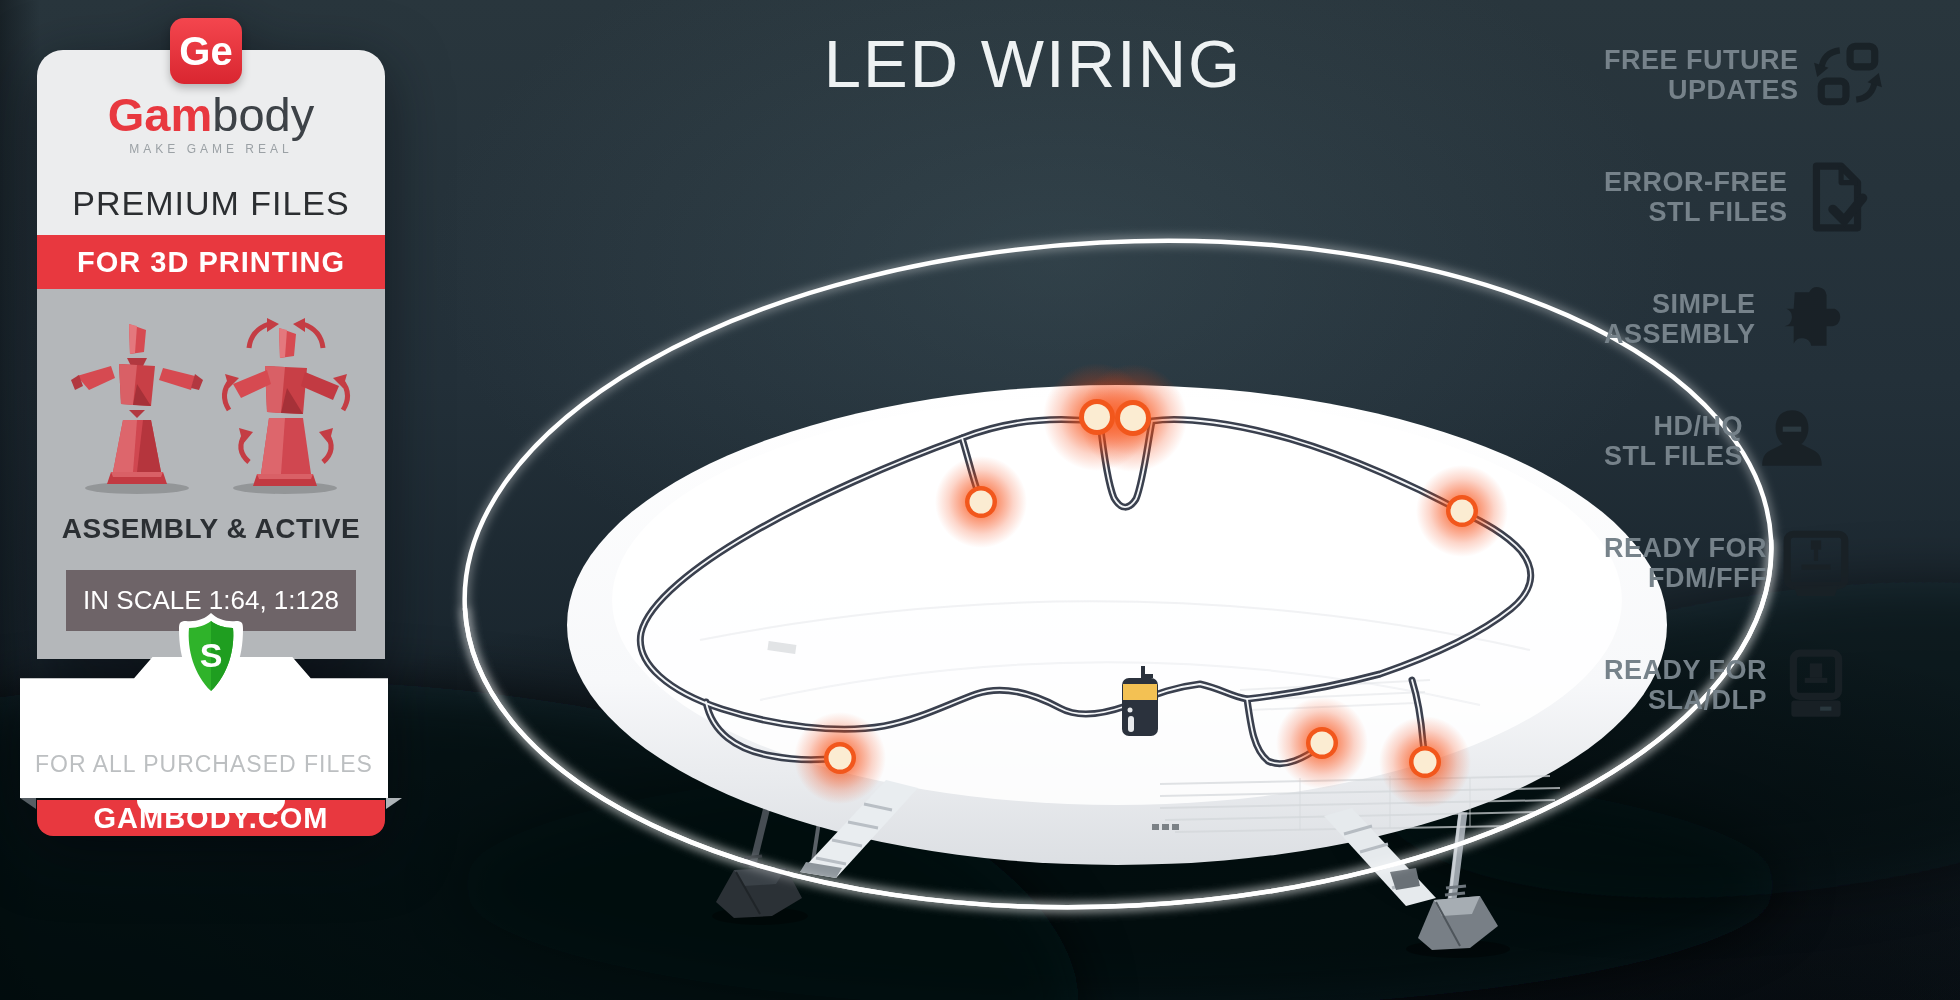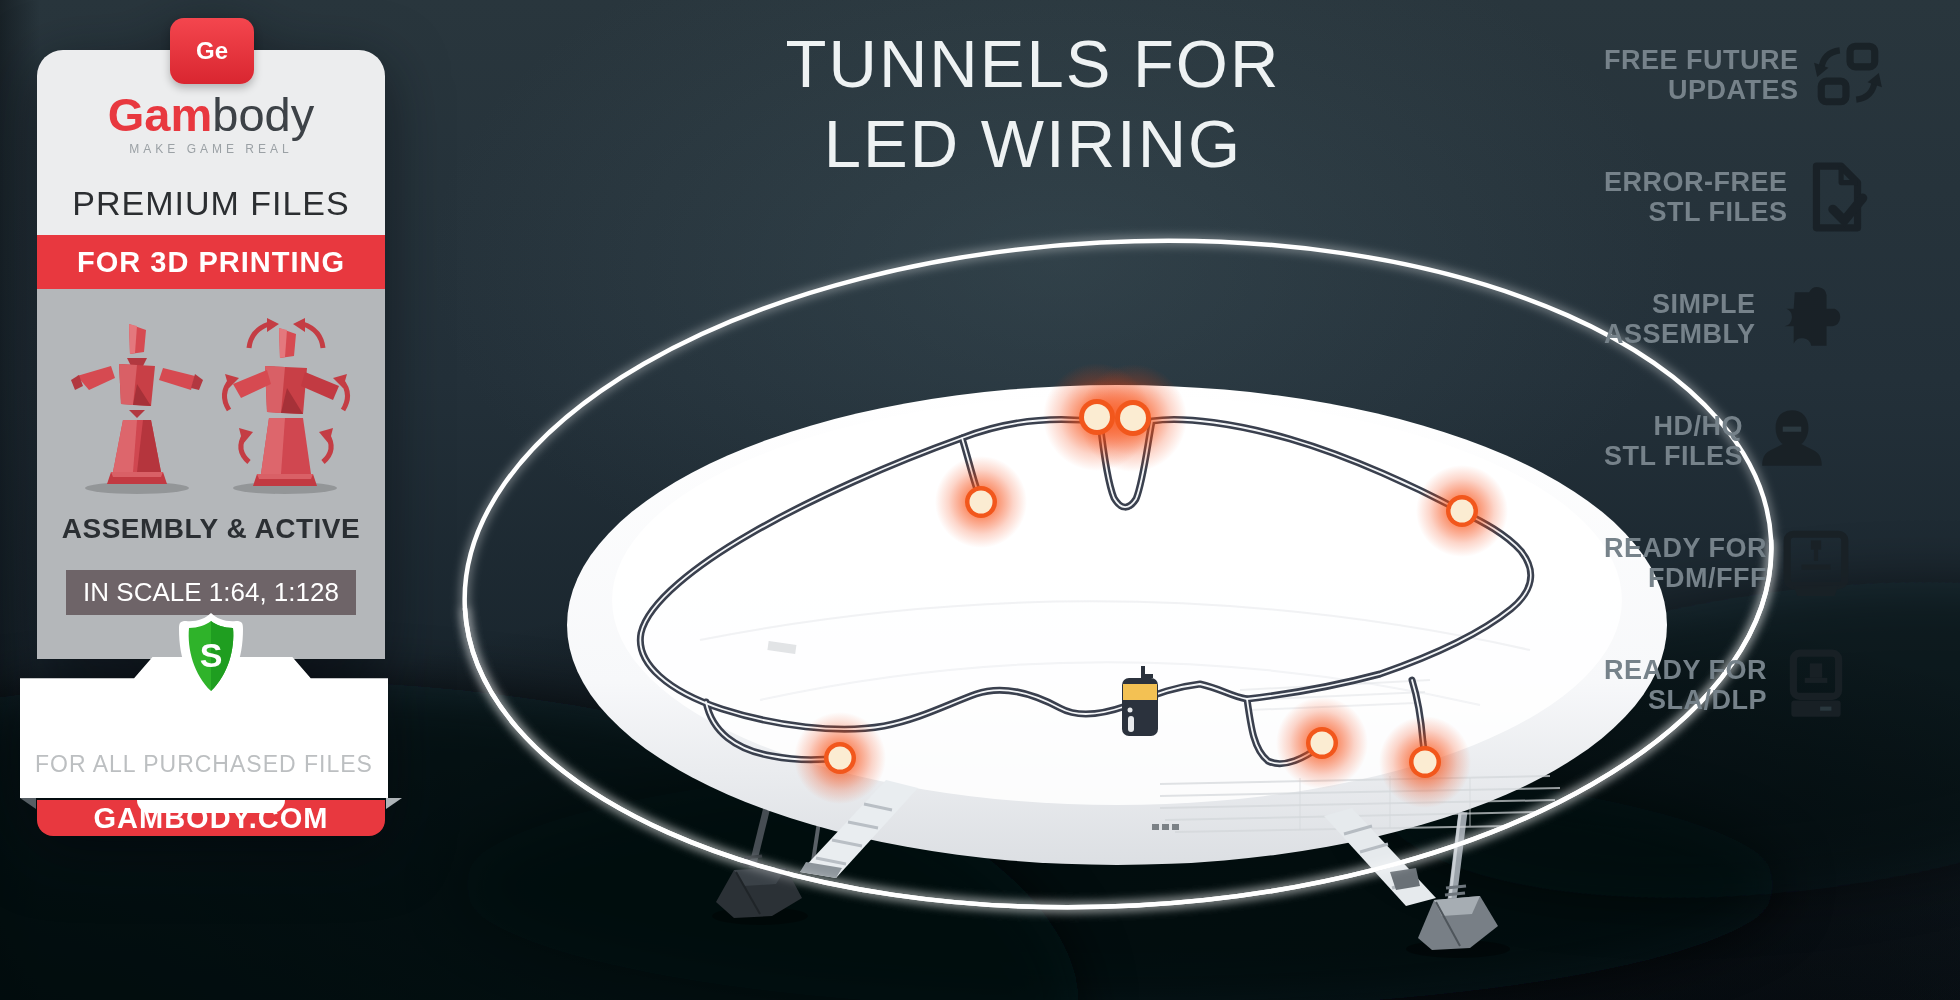--- a/index.html
+++ b/index.html
@@ -23,37 +23,37 @@
   .f-icon{width:74px;height:74px;flex:none;opacity:.95;}
   
   .card{position:absolute;left:37px;top:50px;width:348px;height:802px;
     filter:drop-shadow(0 16px 30px rgba(4,8,12,.55));}
   .card > div{position:absolute;}
   .card-top{left:0;top:0;width:348px;height:185px;background:#ecedee;border-radius:26px 26px 0 0;}
   .card-banner{left:0;top:185px;width:348px;height:54px;background:#e8383f;
     display:flex;align-items:center;justify-content:center;}
   .banner-text{color:#fff;font-size:29px;font-weight:700;letter-spacing:1px;}
   .card-gray{left:0;top:239px;width:348px;height:370px;background:#b4b7ba;}
-  .logo-box{left:133px;top:-32px;width:84px;height:66px;border-radius:14px;
+  .logo-box{left:133px;top:-32px;width:72px;height:66px;border-radius:14px;
     background:linear-gradient(180deg,#f4464e,#d92630);
     display:flex;align-items:center;justify-content:center;
-    color:#fff;font-size:24px;font-weight:700;box-shadow:0 4px 8px rgba(0,0,0,.25);}
+    color:#fff;font-size:40px;font-weight:700;box-shadow:0 4px 8px rgba(0,0,0,.25);}
   .brand-name{left:0;top:40px;width:348px;text-align:center;font-size:47px;line-height:50px;}
   .brand-red{color:#e8383f;font-weight:700;}
   .brand-dark{color:#3d4247;font-weight:400;}
   .tagline{left:0;top:92px;width:348px;text-align:center;font-size:12px;
     letter-spacing:4px;color:#9ba1a5;}
   .premium{left:0;top:134px;width:348px;text-align:center;font-size:34px;
     color:#2b2e31;letter-spacing:1px;}
   .figures{left:30px;top:264px;display:flex;gap:8px;}
   .assembly{left:0;top:463px;width:348px;text-align:center;font-size:28px;
     font-weight:700;color:#2b2f33;letter-spacing:.5px;}
   .badge-row{left:0;top:520px;width:348px;text-align:center;}
   .scale-badge{display:inline-block;background:#6e6468;color:#fff;font-size:26px;
-    padding:7px 17px;}
+    padding:15px 17px;}
   .shield{left:139px;top:561px;width:70px;height:94px;z-index:5;}
   .ribbon{left:-17px;top:607px;width:368px;height:141px;background:#ffffff;
     clip-path:polygon(0 15%,31% 15%,36% 0,74% 0,79% 15%,100% 15%,100% 100%,0 100%);}
   .support-title{left:-17px;top:664px;width:368px;text-align:center;font-size:29px;
     color:#34383c;font-weight:500;z-index:3;}
   .support-sub{left:-17px;top:701px;width:368px;text-align:center;font-size:23px;
     color:#bcbfc1;letter-spacing:1px;z-index:3;}
   .fold-left{left:-17px;top:748px;width:16px;height:11px;background:#565e64;
     clip-path:polygon(0 0,100% 0,100% 100%);}
   .fold-right{left:349px;top:748px;width:16px;height:11px;background:#aeb4b8;
@@ -259,21 +259,20 @@
       </g>
     </g>
 
     <g transform="rotate(-3 1118 574)">
       <path d="M 464 574 A 654 332 0 0 0 1772 574" fill="none" stroke="#ffffff" stroke-opacity="0.3" stroke-width="11" filter="url(#blurSm)"></path>
       <path d="M 464 574 A 654 332 0 0 0 1772 574" fill="none" stroke="#ffffff" stroke-width="4.5"></path>
     </g>
   </svg>
 
   <div class="title">
-    <div>TUNNELS FOR</div>
     <div>LED WIRING</div>
   </div>
 
   <aside class="card">
     <div class="card-top"></div>
     <div class="card-banner">
       <span class="banner-text">FOR 3D PRINTING</span>
     </div>
     <div class="card-gray"></div>
 

